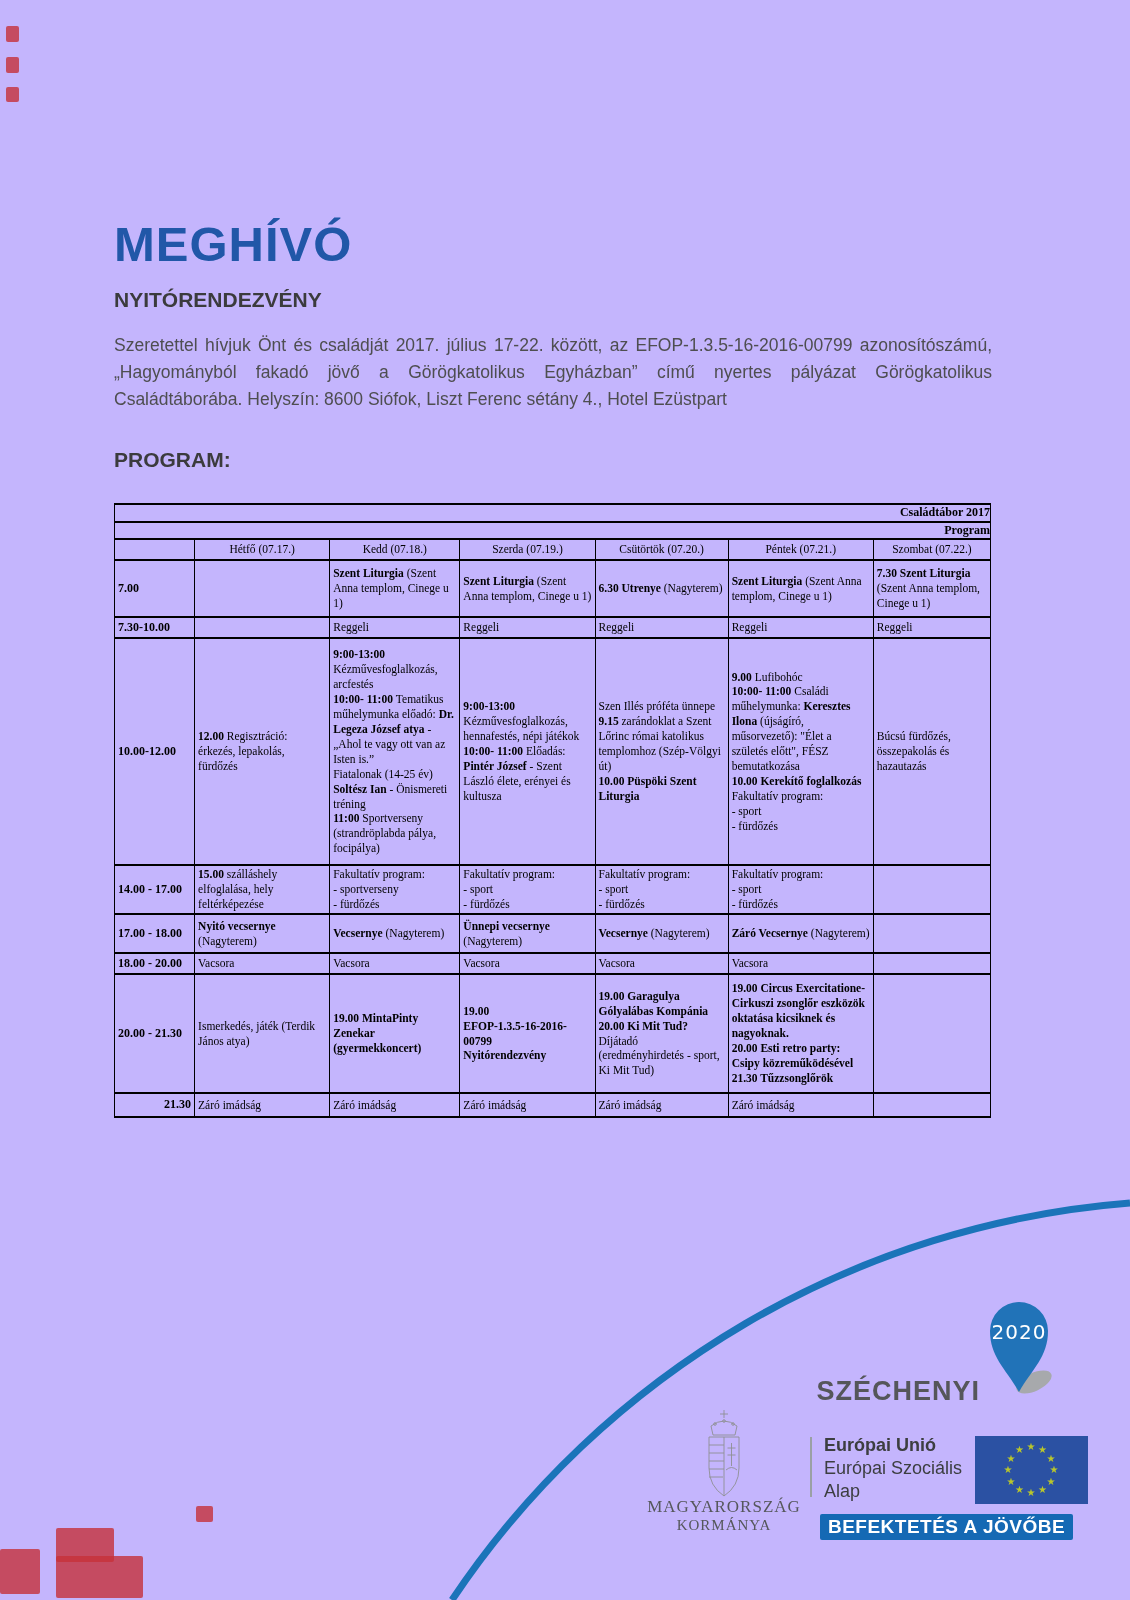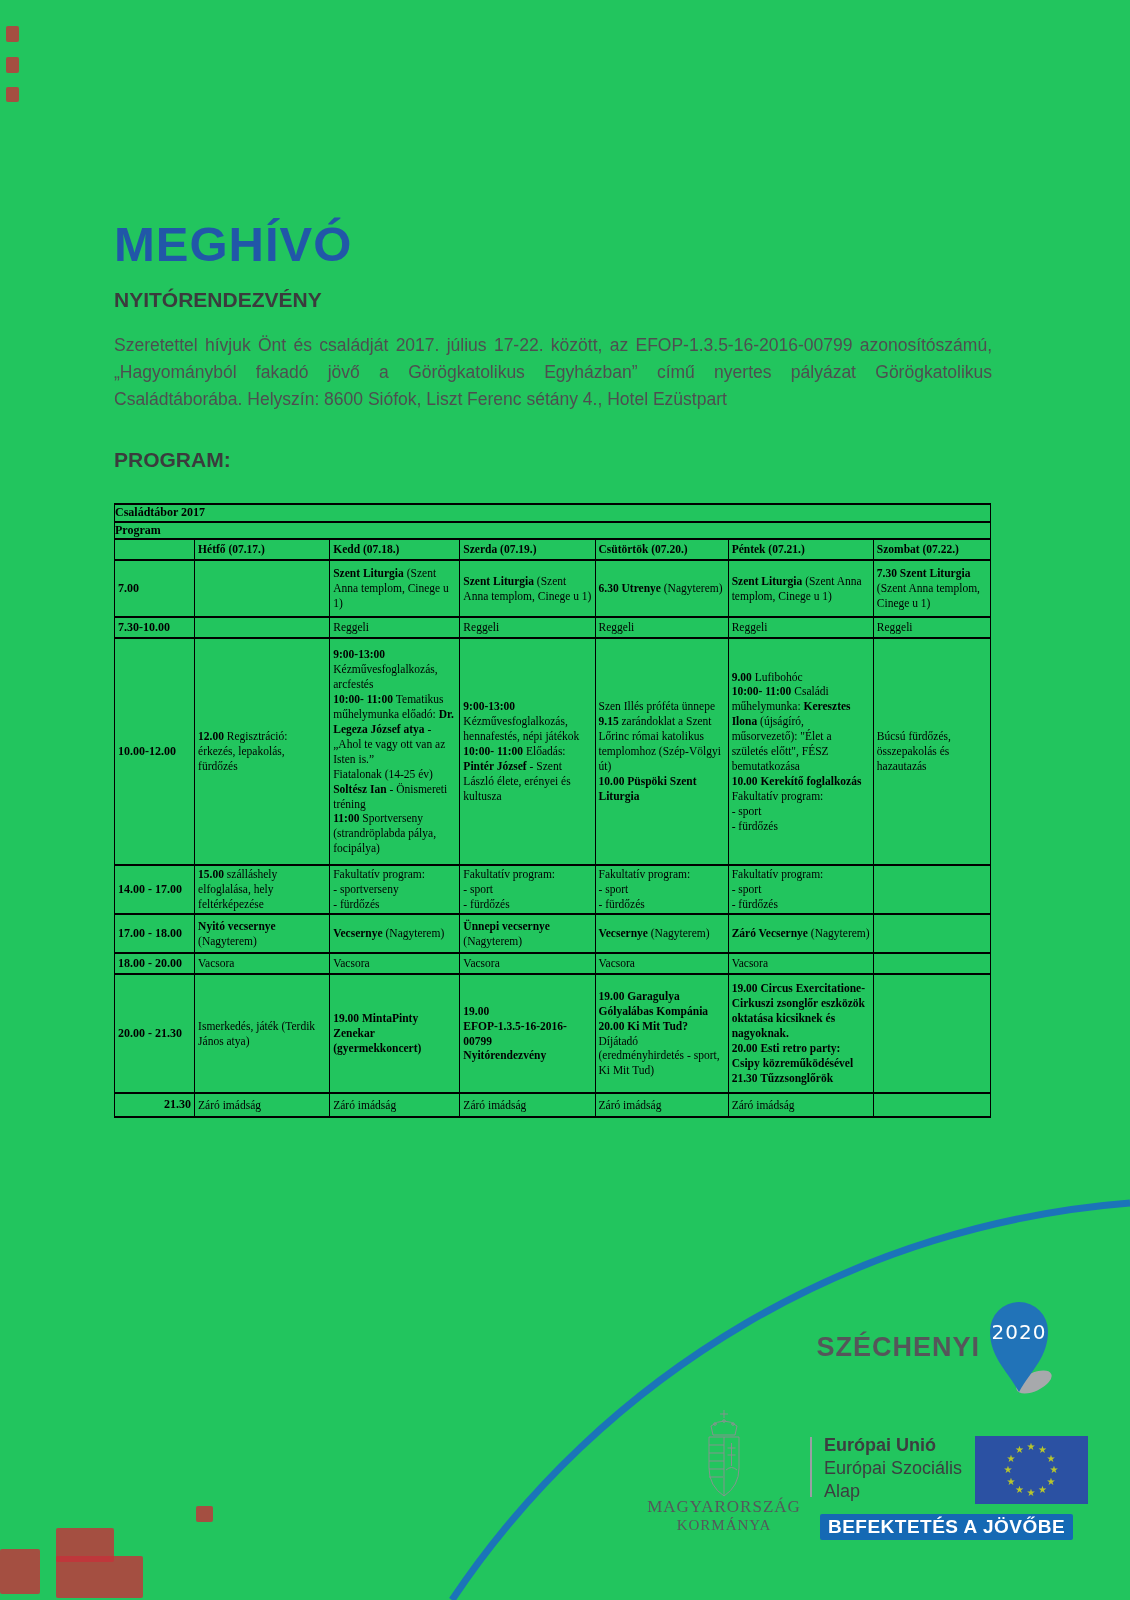--- a/index.html
+++ b/index.html
@@ -1,36 +1,36 @@
 <!DOCTYPE html>
 <html lang="hu"><head>
 <meta charset="utf-8">
 <style>
   html,body{margin:0;padding:0;background:#ffffff;}
-  .page{position:relative;width:1130px;height:1600px;background:#22c55e;overflow:hidden;
+  .page{position:relative;width:1130px;height:1600px;background:#c4b5fd;overflow:hidden;
         font-family:"Liberation Sans",sans-serif;color:#111;}
   
   .doc-title{position:absolute;left:114px;top:216px;font-size:49px;font-weight:bold;
              color:#2157a8;letter-spacing:1px;}
   .doc-subtitle{position:absolute;left:114px;top:288px;font-size:21px;font-weight:bold;color:#3b3b3d;}
   .doc-intro{position:absolute;left:114px;top:332px;width:878px;font-size:17.5px;line-height:27px;
              color:#4e4e50;text-align:justify;}
   .program-label{position:absolute;left:114px;top:448px;font-size:21px;font-weight:bold;color:#3b3b3d;}
   
   .tbl-wrap{position:absolute;left:114px;top:503px;}
   table.program{border-collapse:collapse;table-layout:fixed;width:877px;
                 font-family:"Liberation Serif",serif;font-size:11.5px;line-height:1.3;color:#000;}
   table.program td{border:1px solid #000;border-top:2px solid #000;border-bottom:2px solid #000;
                    padding:1px 3px;vertical-align:middle;word-wrap:break-word;}
-  table.program td.span-title{text-align:left;font-weight:bold;font-size:12px;height:15px;padding:0;}
-  table.program td.day-head{text-align:left;font-weight:bold;height:17px;}
+  table.program td.span-title{text-align:right;font-weight:bold;font-size:12px;height:15px;padding:0;}
+  table.program td.day-head{text-align:center;font-weight:normal;height:17px;}
   table.program td.time{font-weight:bold;font-size:12px;}
   
   .arc-svg{position:absolute;left:0;top:0;width:1130px;height:1600px;pointer-events:none;}
-  .sz-text{position:absolute;left:700px;top:1332px;width:280px;text-align:right;
+  .sz-text{position:absolute;left:700px;top:1376px;width:280px;text-align:right;
            font-size:27px;font-weight:bold;letter-spacing:1px;color:#55565a;}
   .sz-pin{position:absolute;left:986px;top:1298px;text-align:center;}
   .gov{position:absolute;left:638px;top:1497px;width:172px;text-align:center;
        font-family:"Liberation Serif",serif;color:#55575b;}
   .gov .l1{font-size:17px;letter-spacing:1px;}
   .gov .l2{font-size:15px;letter-spacing:1px;}
   .arms{position:absolute;left:698px;top:1408px;}
   .eu-divider{position:absolute;left:810px;top:1437px;width:2px;height:60px;background:#9aa0a4;}
   .eu-text{position:absolute;left:824px;top:1434px;font-size:18px;line-height:23px;color:#3c3e40;}
   .eu-text .b{font-weight:bold;}

